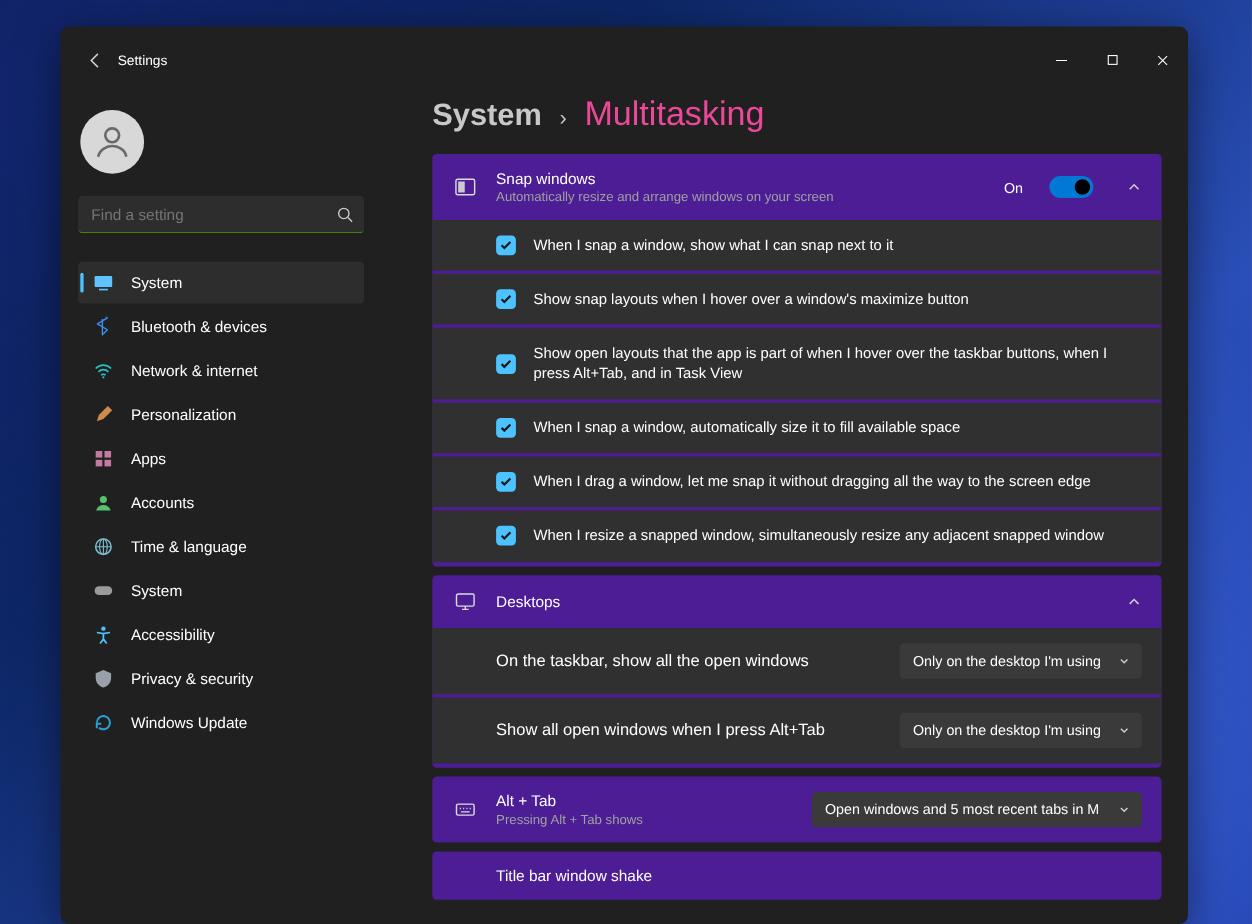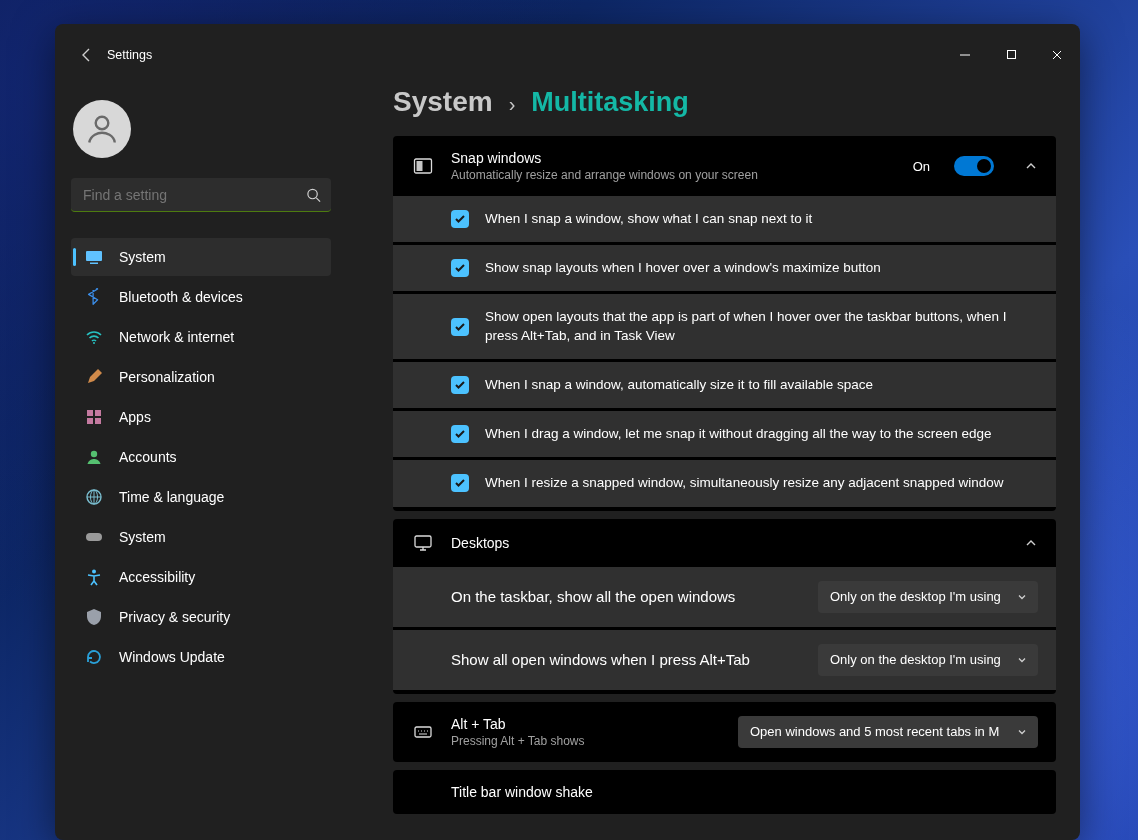--- a/index.html
+++ b/index.html
@@ -124,26 +124,26 @@
     min-width:0;
     padding: 8px 24px 0 38px;
     overflow:hidden;
   }
   .breadcrumb {
     display:flex; align-items:baseline; gap:16px;
     margin-top: 6px; margin-bottom: 18px;
   }
   .breadcrumb .crumb-root { font-size:28px; font-weight:600; color:#c8c8c8; }
   .breadcrumb .chev { font-size:20px; color:#c8c8c8; }
-  .breadcrumb .crumb-leaf { font-size:27px; font-weight:700; color:#14b8a6; }
+  .breadcrumb .crumb-leaf { font-size:31px; font-weight:400; color:#ec4899; }
 
   .settings-list { display:flex; flex-direction:column; gap:4px; }
 
   .panel {
-    background:#000000;
+    background:#4c1d95;
     border-radius:4px;
   }
   .panel + .panel { margin-top:4px; }
 
   .panel-header {
     display:flex; align-items:center;
     padding: 14px 18px;
     gap:16px;
   }
   .panel-header .picon { width:24px; display:flex; justify-content:center; color:#dcdcdc; }

